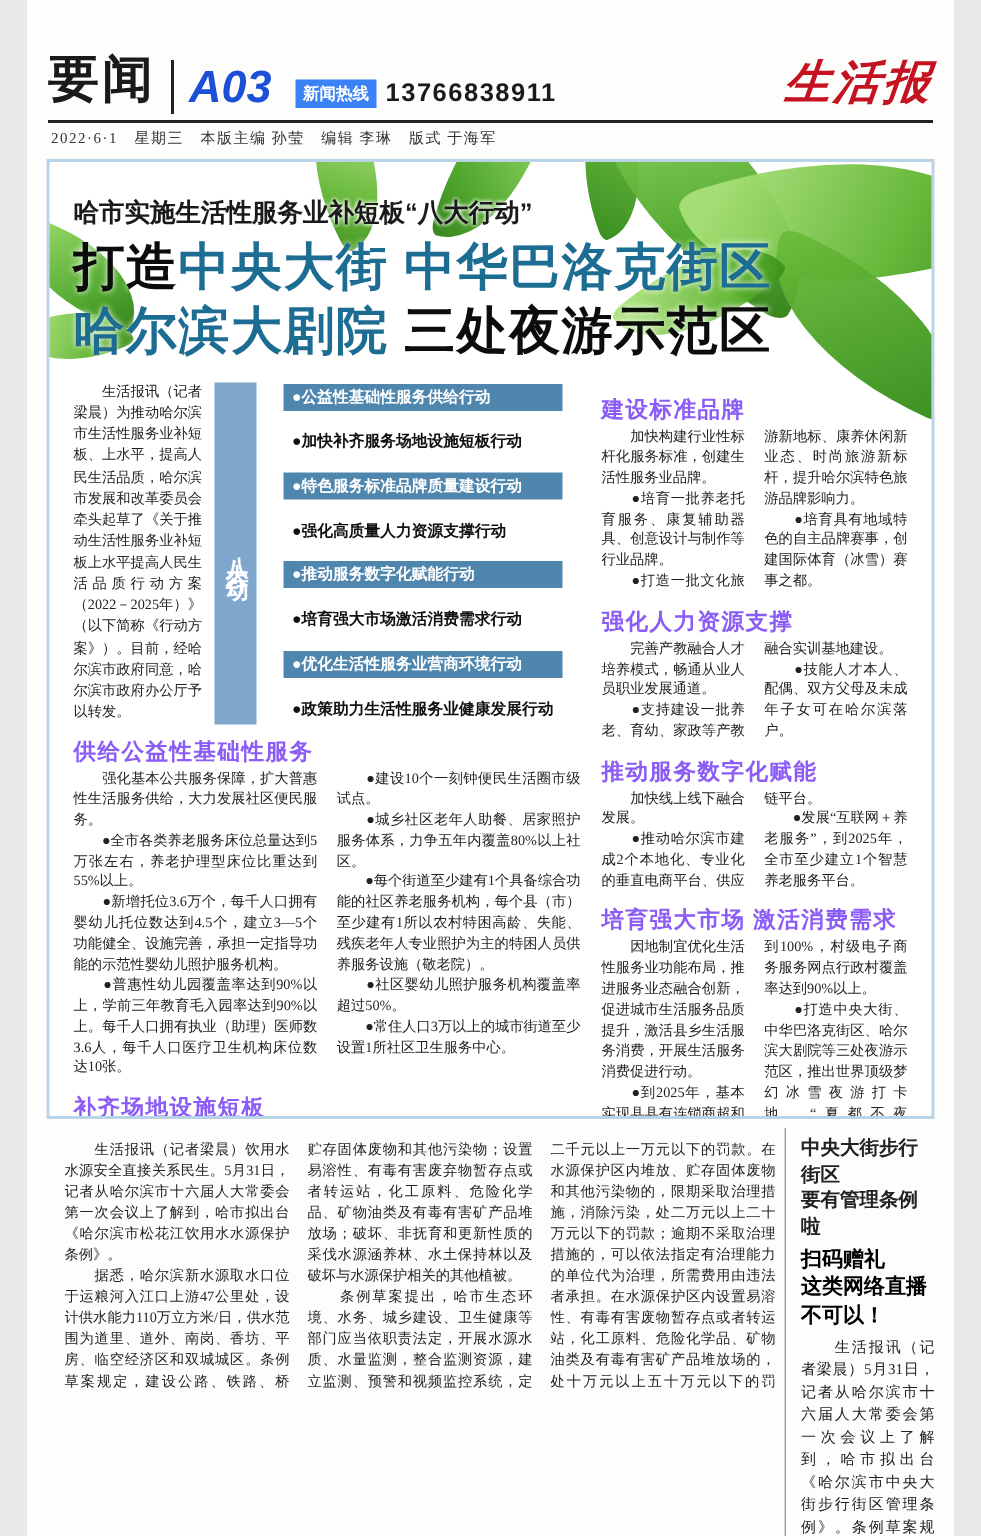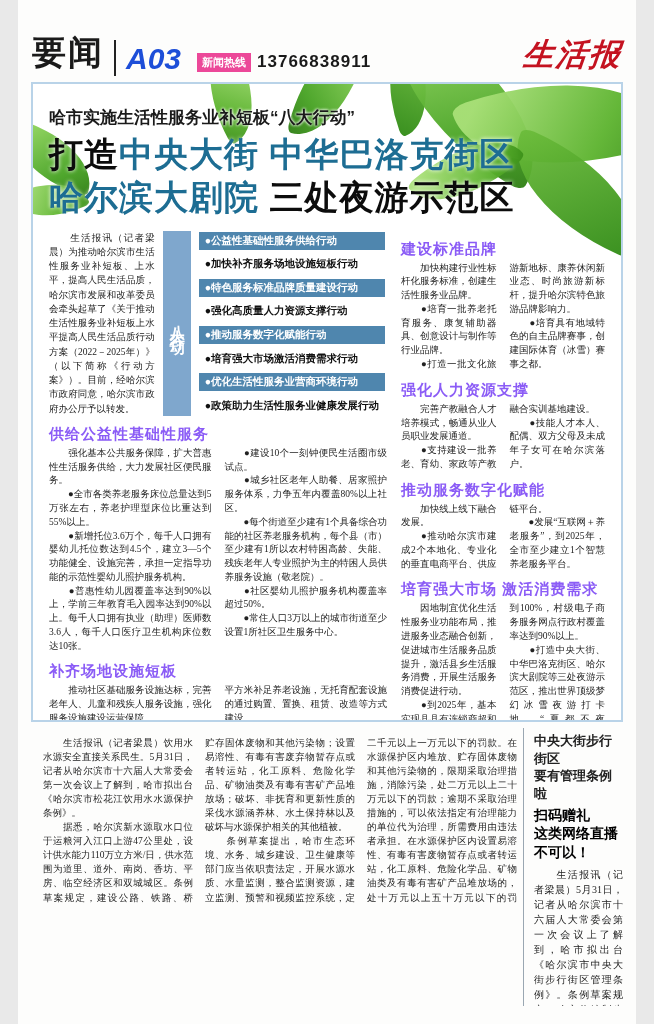--- a/index.html
+++ b/index.html
@@ -9,21 +9,21 @@
     font-family:"Liberation Serif","DejaVu Serif",serif;
     color:#1a1a1a; overflow:hidden; position:relative;
   }
   
   .masthead { display:flex; align-items:flex-end; padding:30px 14px 4px 14px; }
   .mh-left { display:flex; align-items:flex-end; gap:10px; }
   .section-title { font-size:34px; font-weight:bold; letter-spacing:2px; }
   .mh-divider { width:2px; height:36px; background:#222; }
   .page-number { font-size:30px; font-weight:bold; font-style:italic; color:#1d4ed8; font-family:"Liberation Sans",sans-serif; }
   .hotline { display:flex; align-items:center; gap:6px; margin-left:6px; padding-bottom:4px; }
-  .hotline-badge { background:#ec4899; color:#fff; font-size:11px; font-weight:bold; padding:2px 5px; font-family:"Liberation Sans",sans-serif; }
+  .hotline-badge { background:#3b82f6; color:#fff; font-size:11px; font-weight:bold; padding:2px 5px; font-family:"Liberation Sans",sans-serif; }
   .hotline-number { font-size:17px; font-weight:bold; font-family:"Liberation Sans",sans-serif; letter-spacing:1px; }
   .paper-logo { margin-left:auto; font-size:31px; font-weight:bold; font-style:italic; color:#c41220; letter-spacing:2px; transform:skewX(-6deg); }
   .dateline { margin:0 14px; border-top:2px solid #222; font-size:10px; color:#333; padding:3px 2px 5px 2px; letter-spacing:1px; }
   
   .lead-box {
     margin:2px 13px 6px 13px; height:640px; border:2px solid #b9d3e8;
     position:relative; overflow:hidden; background:#fff;
   }
   .leaf { position:absolute; background:linear-gradient(135deg,#8fd45c 10%,#46a222 70%,#2d7d12); border-radius:8% 92% 8% 92%; opacity:.95; z-index:0; }
   .leaf.l2 { background:linear-gradient(135deg,#a9e078 10%,#5cb32e 70%,#3a8f18); }
@@ -38,21 +38,21 @@
   .lead-cols { display:flex; gap:14px; margin-top:12px;justify-content:flex-end; }
   .lead-left { width:338px; }
   .lead-right { flex:1; }
   .intro-row { display:flex; gap:8px; }
   .intro-paragraph { width:132px; font-size:9.5px; line-height:1.5; text-align:justify; white-space:pre-line; color:#222; }
   .actions-box { flex:1; display:flex; gap:6px; }
   .actions-label { width:28px; background:#7fa7cd; color:#fff; font-weight:bold; font-size:15px;
                    writing-mode:vertical-rl; text-orientation:upright; letter-spacing:5px;
                    display:flex; align-items:center; justify-content:center; font-family:"Liberation Sans",sans-serif; }
   .actions-list { flex:1; display:flex; flex-direction:column; justify-content:space-between; }
-  .action-item { font-size:10.5px; font-weight:bold; padding:2px 6px; margin:1px 2px; font-family:"Liberation Sans",sans-serif; white-space:nowrap; }
+  .action-item { font-size:10.5px; font-weight:bold; padding:2px 6px; margin:1px 12px; font-family:"Liberation Sans",sans-serif; white-space:nowrap; }
   .action-item.blue { background:#4f86ae; color:#fff; }
   .action-item.white { color:#111; }
   .section-heading { font-size:15px; font-weight:bold; color:#8b5cf6; font-family:"Liberation Sans",sans-serif;
                      margin:9px 0 3px 0; letter-spacing:1px; }
   .section-body { column-count:2; column-gap:13px; font-size:9.5px; line-height:1.45; text-align:justify;
                   white-space:pre-line; color:#222; }
   
   .bottom { display:flex; margin:0 13px; height:278px; }
   .water-article { width:492px; }
   .water-header { position:relative; height:100px; overflow:hidden;
@@ -83,20 +83,21 @@
       <span class="section-title">要闻</span>
       <span class="mh-divider"></span>
       <span class="page-number">A03</span>
       <span class="hotline">
         <span class="hotline-badge">新闻热线</span>
         <span class="hotline-number">13766838911</span>
       </span>
     </div>
     <span class="paper-logo">生活报</span>
   </div>
+  <div class="dateline">2022·6·1　星期三　本版主编 孙莹　编辑 李琳　版式 于海军</div>
 
   <div class="lead-box">
 
     <div class="leaf" style="left:-26px; top:48px; width:90px; height:52px; transform:rotate(18deg);"></div>
     <div class="leaf l2" style="left:-18px; top:96px; width:70px; height:40px; transform:rotate(-24deg);"></div>
     <div class="leaf l2" style="left:150px; top:-18px; width:96px; height:50px; transform:rotate(62deg);"></div>
     <div class="leaf" style="left:240px; top:-26px; width:110px; height:56px; transform:rotate(105deg);"></div>
     <div class="leaf l3" style="left:330px; top:-20px; width:90px; height:46px; transform:rotate(70deg);"></div>
     <div class="leaf" style="right:60px; top:-30px; width:190px; height:95px; transform:rotate(32deg);"></div>
     <div class="leaf l2" style="right:-40px; top:-10px; width:200px; height:100px; transform:rotate(-18deg);"></div>

